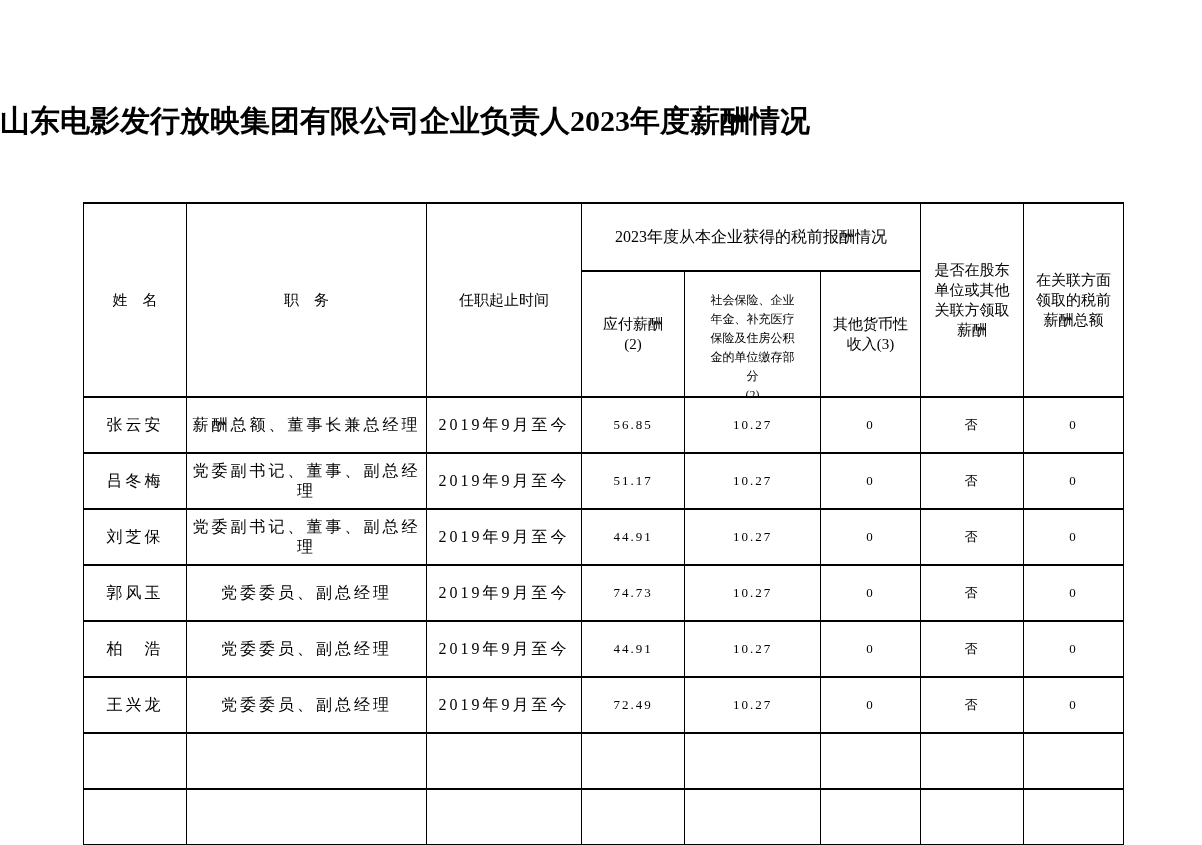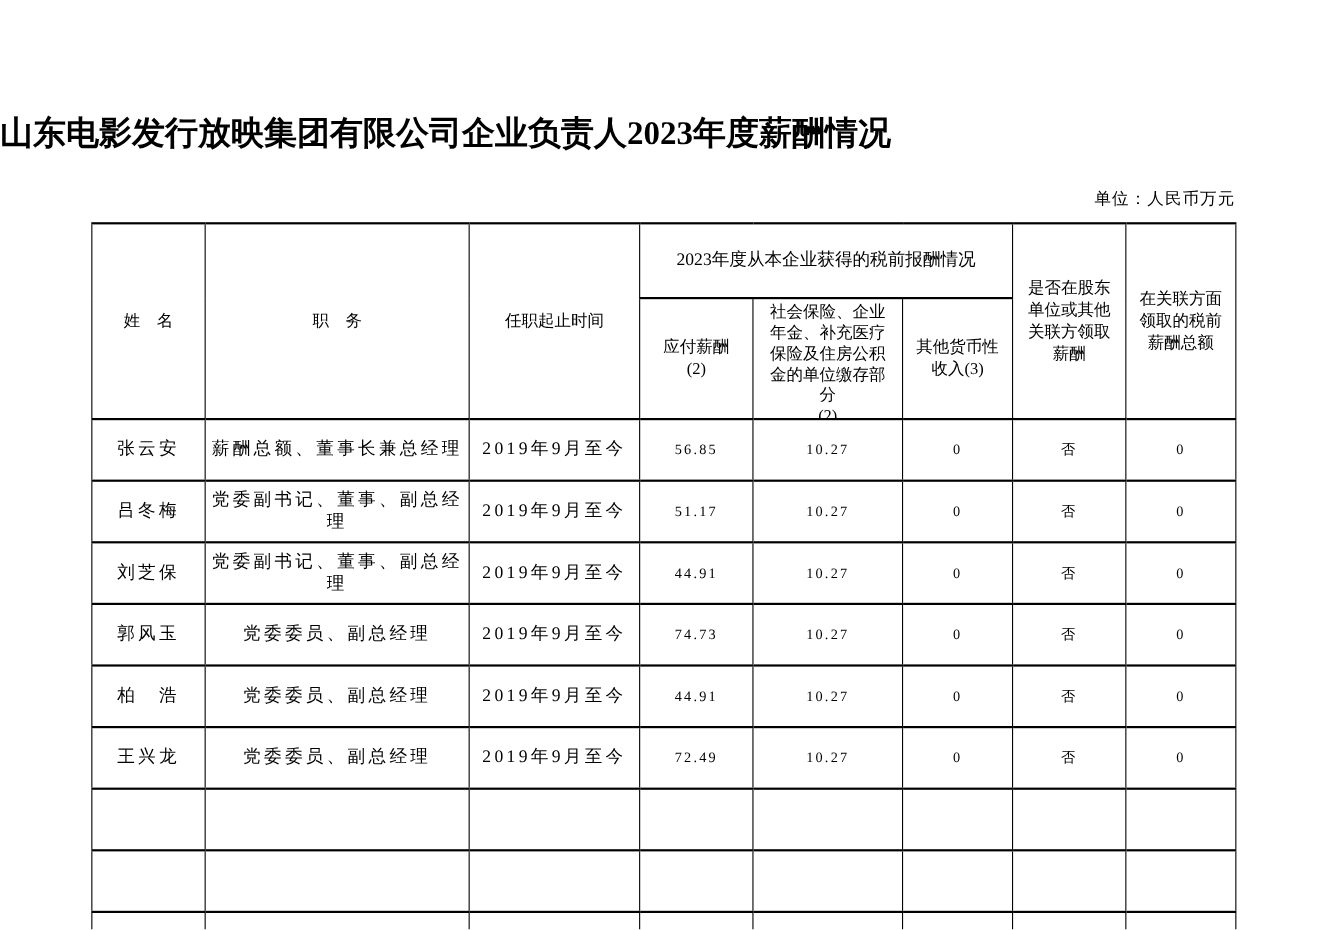--- a/index.html
+++ b/index.html
@@ -63,41 +63,40 @@
   }
   tr.hrow1 { height: 68px; }
   tr.hrow2 { height: 107px; }
   .salary-table tbody tr { height: 56px; }
   th.group-header { font-size: 16px; }
   th.clip-cell { vertical-align: top; }
   .clip-inner {
     height: 105px;
     overflow: hidden;
     line-height: 19px;
-    padding-top: 3px;
-    font-size: 15px;
+    padding-top: 19px;
+    font-size: 12px;
     white-space: pre-line;
   }
   td.cell-text {
     font-size: 16px;
     letter-spacing: 3px;
   }
   td.cell-num {
     font-size: 13px;
     letter-spacing: 2px;
   }
 </style>
 </head>
 <body>
 
 <div class="page">
 
   <h1 class="title">山东电影发行放映集团有限公司企业负责人2023年度薪酬情况</h1>
 
-  <div class="unit-note">单位：人民币万元</div>
 
   <table class="salary-table">
     <colgroup>
       <col style="width:103px">
       <col style="width:240px">
       <col style="width:155px">
       <col style="width:103px">
       <col style="width:136px">
       <col style="width:100px">
       <col style="width:103px">

